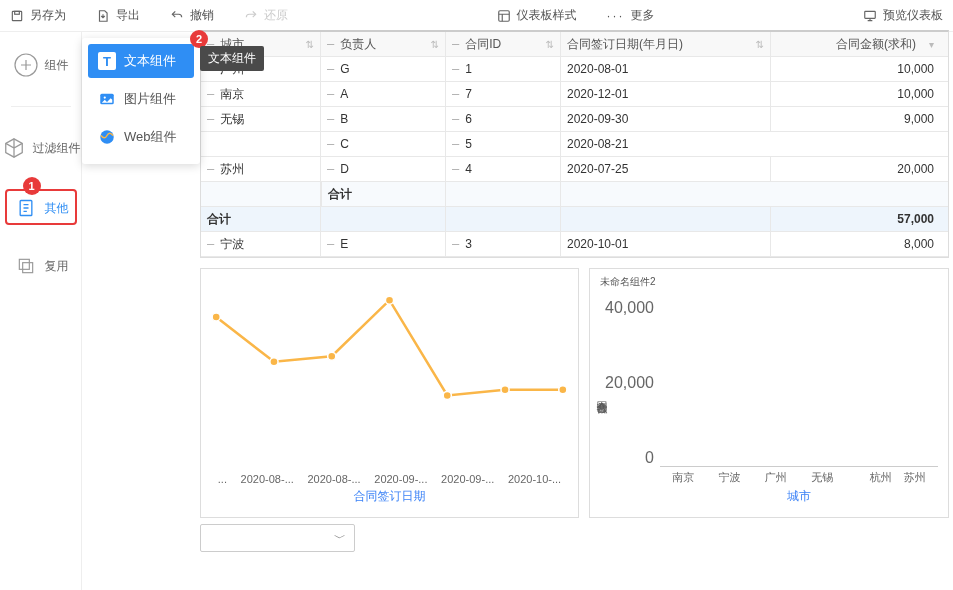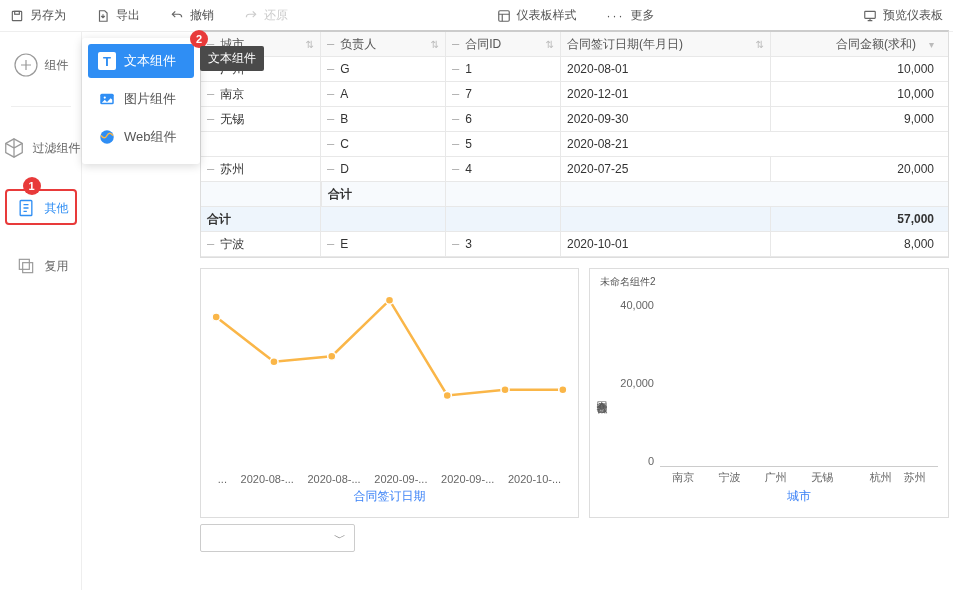--- a/index.html
+++ b/index.html
@@ -307,21 +307,21 @@
           <span>2020-08-...</span>
           <span>2020-09-...</span>
           <span>2020-09-...</span>
           <span>2020-10-...</span>
         </div>
       <div class="x-axis-label" style="bottom:12px;">合同签订日期</div>
     </div>
     <div class="chart-box bar-box">
       <div class="chart-title">未命名组件2</div>
       <div class="y-axis-label">合同金额</div>
-      <div style="position:absolute;left:26px;top:30px;bottom:50px;width:38px;display:flex;flex-direction:column;justify-content:space-between;align-items:flex-end;font-size:11px;color:#666;">
+      <div style="position:absolute;left:26px;top:30px;bottom:50px;width:38px;display:flex;flex-direction:column;justify-content:space-between;align-items:flex-end;font-size:16px;color:#666;">
         <span>40,000</span>
         <span>20,000</span>
         <span>0</span>
       </div>
       <div id="bar-area" style="position:absolute;left:70px;right:10px;top:30px;bottom:50px;display:flex;align-items:flex-end;gap:8px;border-bottom:1px solid #ccc;">
           <div style="flex: 1 1 0%; display: flex; justify-content: center;">
             <div style="width: 28px; height: 25%; background: linear-gradient(rgb(251, 197, 94), rgb(249, 168, 38));"></div>
           </div>
           <div style="flex: 1 1 0%; display: flex; justify-content: center;">
             <div style="width: 28px; height: 20%; background: linear-gradient(rgb(251, 197, 94), rgb(249, 168, 38));"></div>

